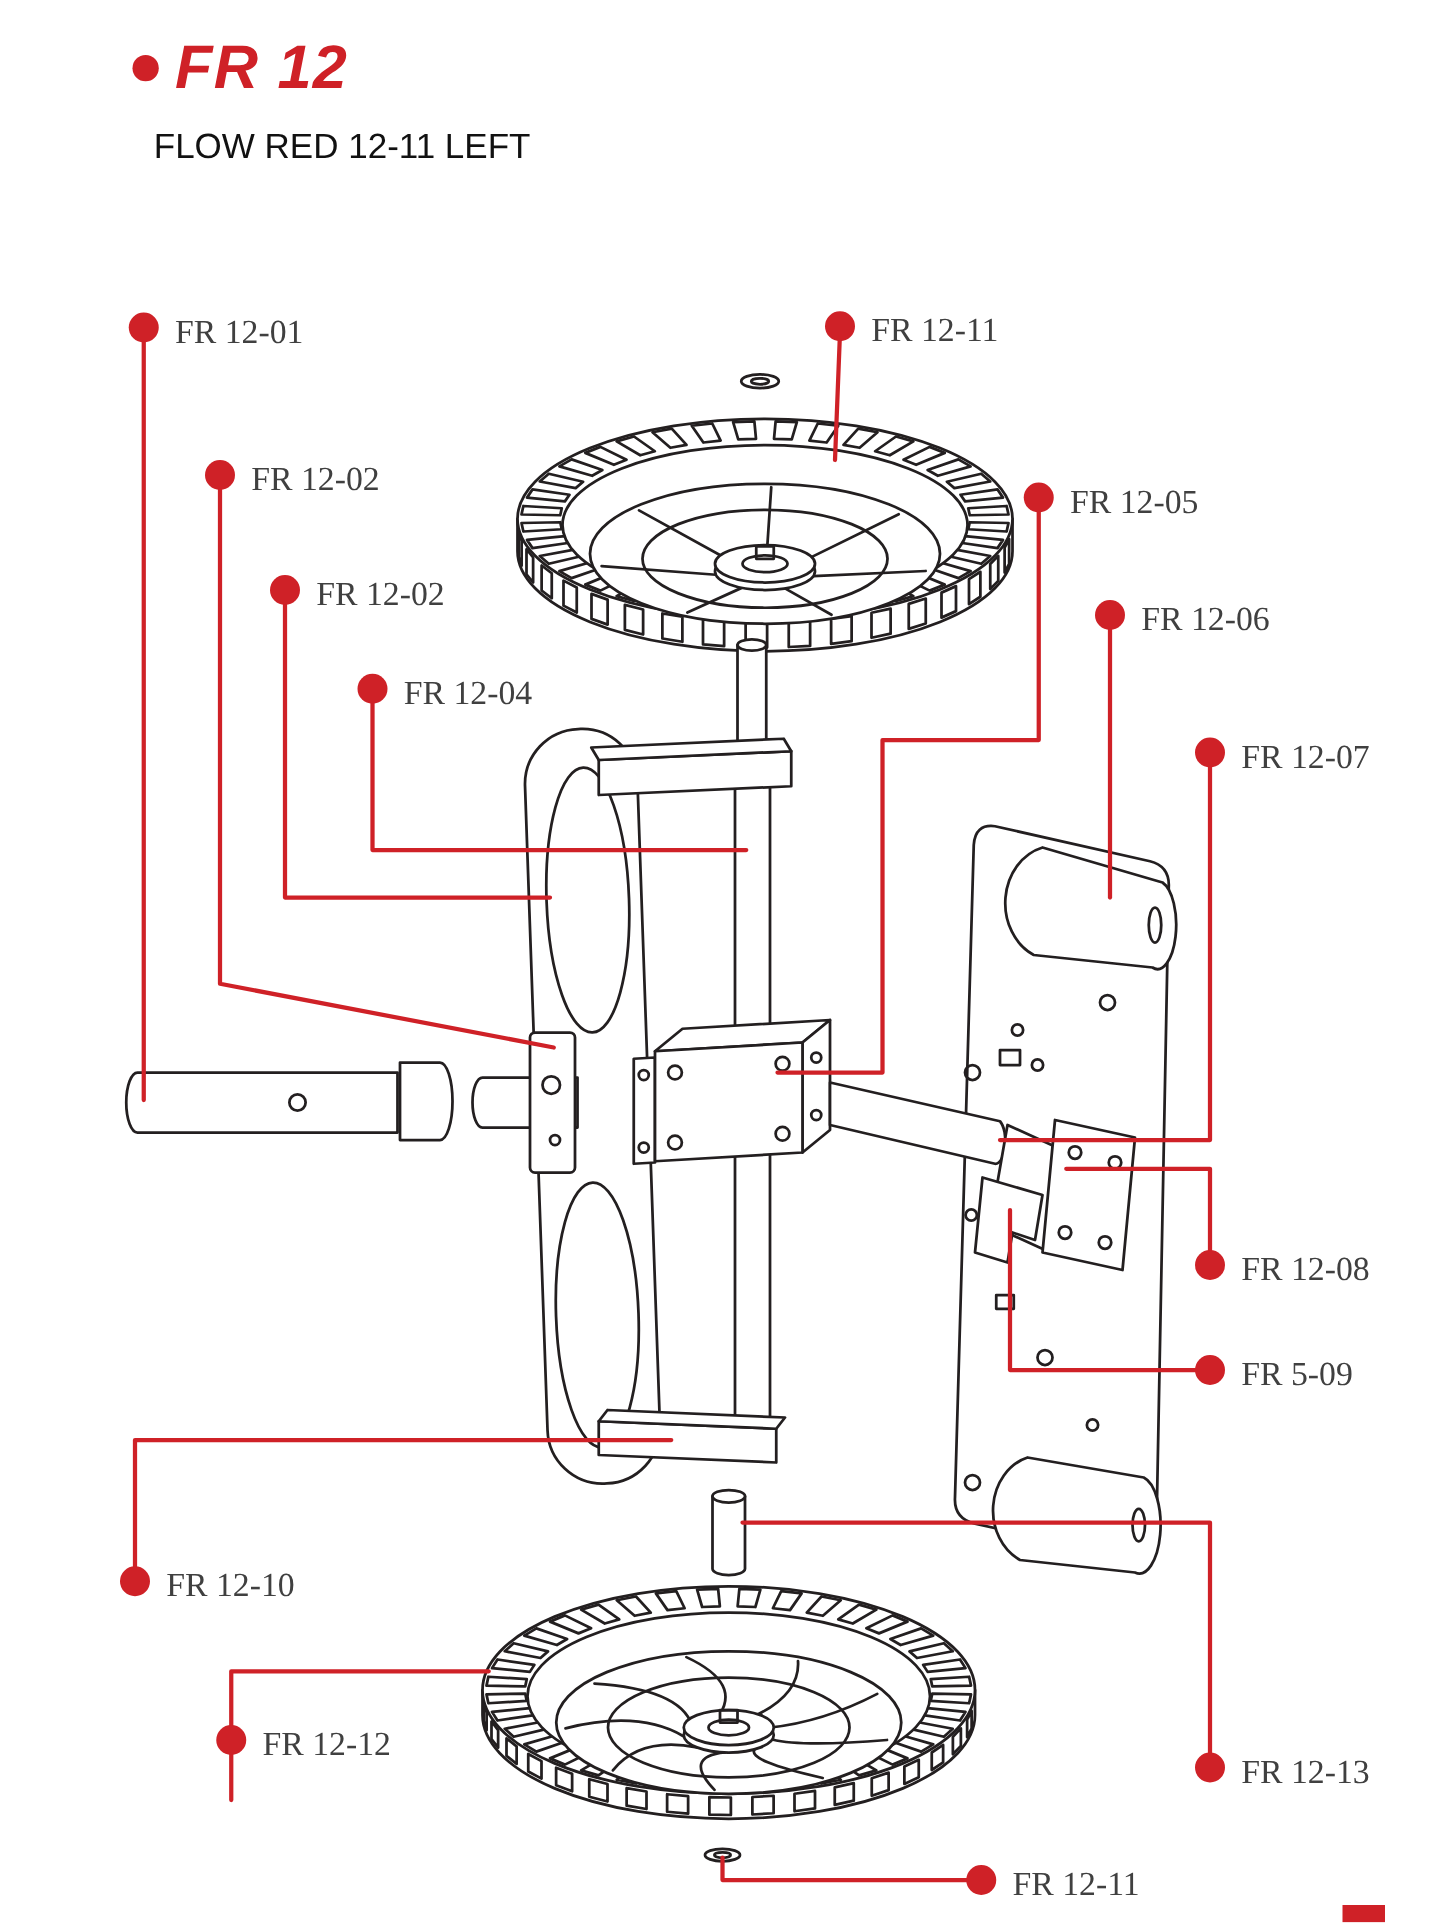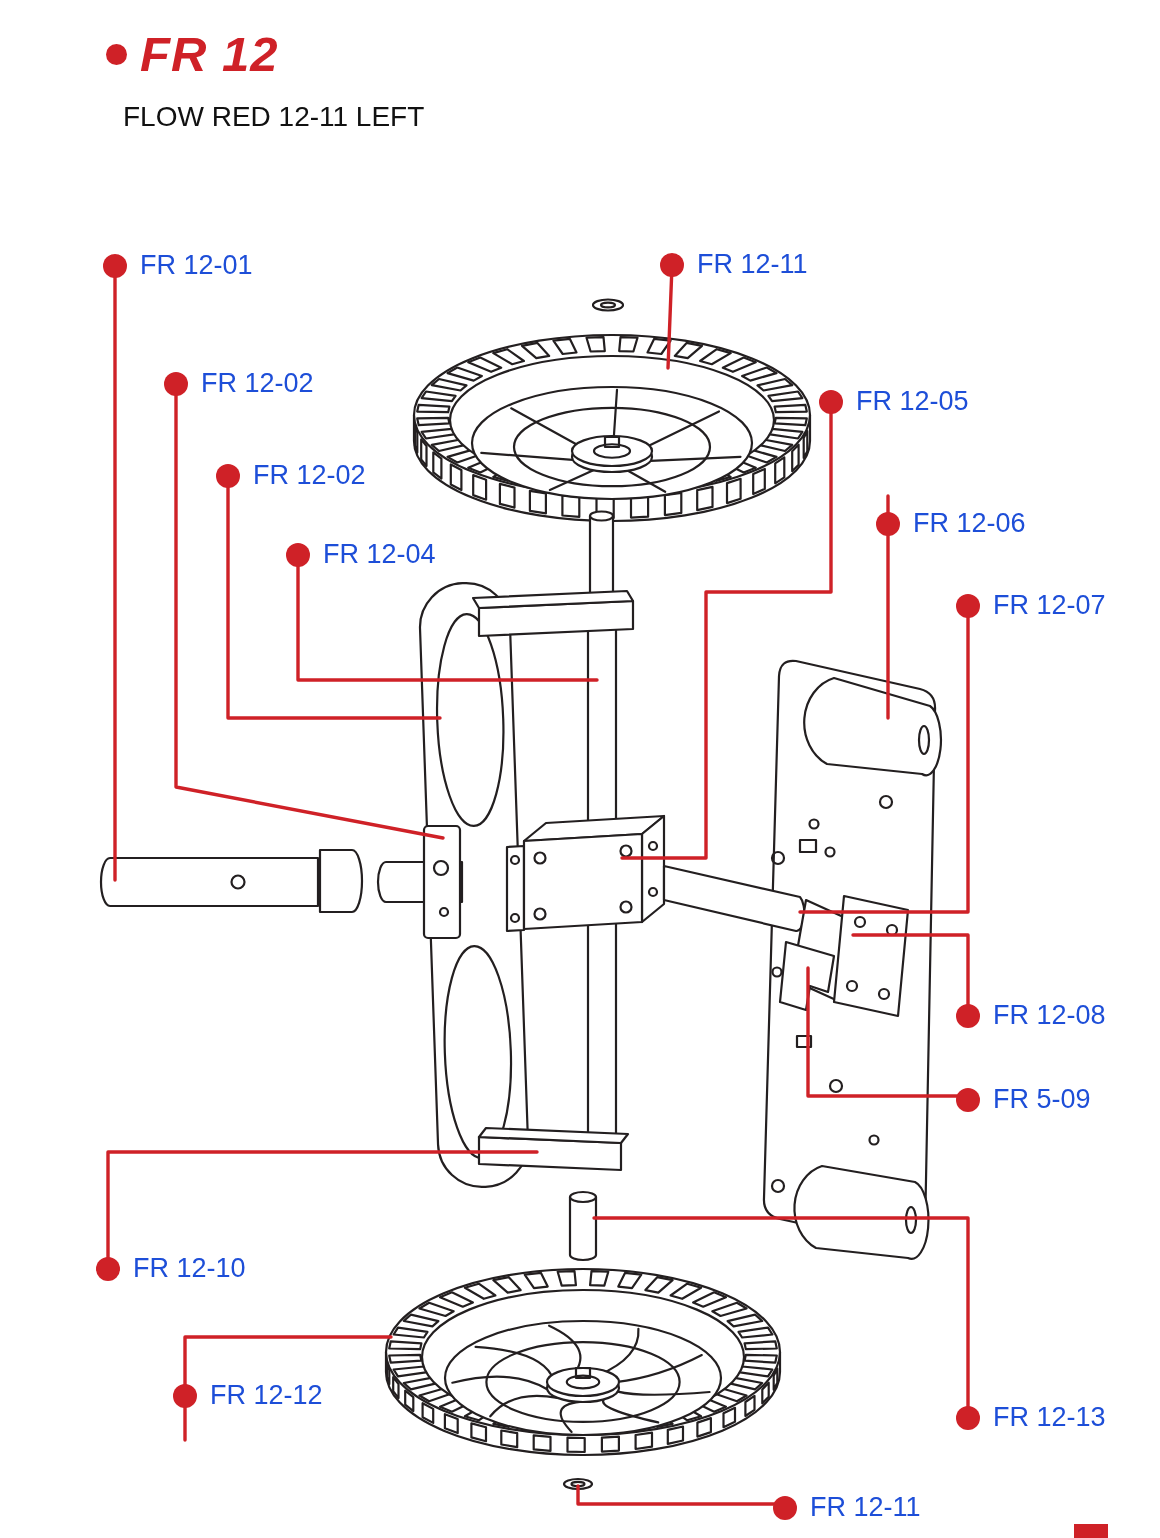--- a/index.html
+++ b/index.html
@@ -5,21 +5,21 @@
   html,body{margin:0;padding:0;background:#fff;}
   .page{position:relative;width:1160px;height:1538px;background:#fff;overflow:hidden;
         font-family:"Liberation Sans",sans-serif;color:#1a1a1a;}
   svg.diagram{position:absolute;left:0;top:0;}
   #art *{stroke:var(--ink,#231f20);stroke-width:2.2;fill:none;stroke-linecap:round;stroke-linejoin:round;}
   #leads *{stroke:var(--accent,#cf2127);stroke-width:3.4;fill:none;stroke-linecap:round;stroke-linejoin:round;}
   .title-row{position:absolute;left:106px;top:26px;display:flex;align-items:center;gap:13px;}
   .title-dot{width:21px;height:21px;border-radius:50%;background:var(--accent,#cf2127);flex:none;}
   .title-text{font-size:49px;font-weight:bold;font-style:italic;color:var(--accent,#cf2127);letter-spacing:1px;}
   .subtitle{position:absolute;left:103px;top:95px;font-size:28px;line-height:44px;color:#111;margin-left:20px;}
-  .callout{position:absolute;display:flex;align-items:center;gap:13px;font-size:27px;white-space:nowrap;color:#1d4ed8;}
+  .callout{position:absolute;display:flex;align-items:flex-start;gap:13px;font-size:27px;white-space:nowrap;color:#404040;font-family:Liberation Serif, serif;}
   .callout .dot{width:24px;height:24px;border-radius:50%;background:var(--accent,#cf2127);flex:none;}
   .corner-mark{position:absolute;left:1074px;top:1524px;width:34px;height:14px;background:var(--accent,#cf2127);}
 </style>
 </head>
 <body>
 
 <div class="page">
 
   <svg class="diagram" width="1160" height="1538" viewBox="0 0 1160 1538">
 
@@ -320,21 +320,21 @@
     <span>FR 12-02</span>
   </div>
   <div class="callout" style="left:819px;top:386px">
     <span class="dot"></span>
     <span>FR 12-05</span>
   </div>
   <div class="callout" style="left:216px;top:460px">
     <span class="dot"></span>
     <span>FR 12-02</span>
   </div>
-  <div class="callout" style="left:876px;top:508px">
+  <div class="callout" style="left:876px;top:480px">
     <span class="dot"></span>
     <span>FR 12-06</span>
   </div>
   <div class="callout" style="left:286px;top:539px">
     <span class="dot"></span>
     <span>FR 12-04</span>
   </div>
   <div class="callout" style="left:956px;top:590px">
     <span class="dot"></span>
     <span>FR 12-07</span>

